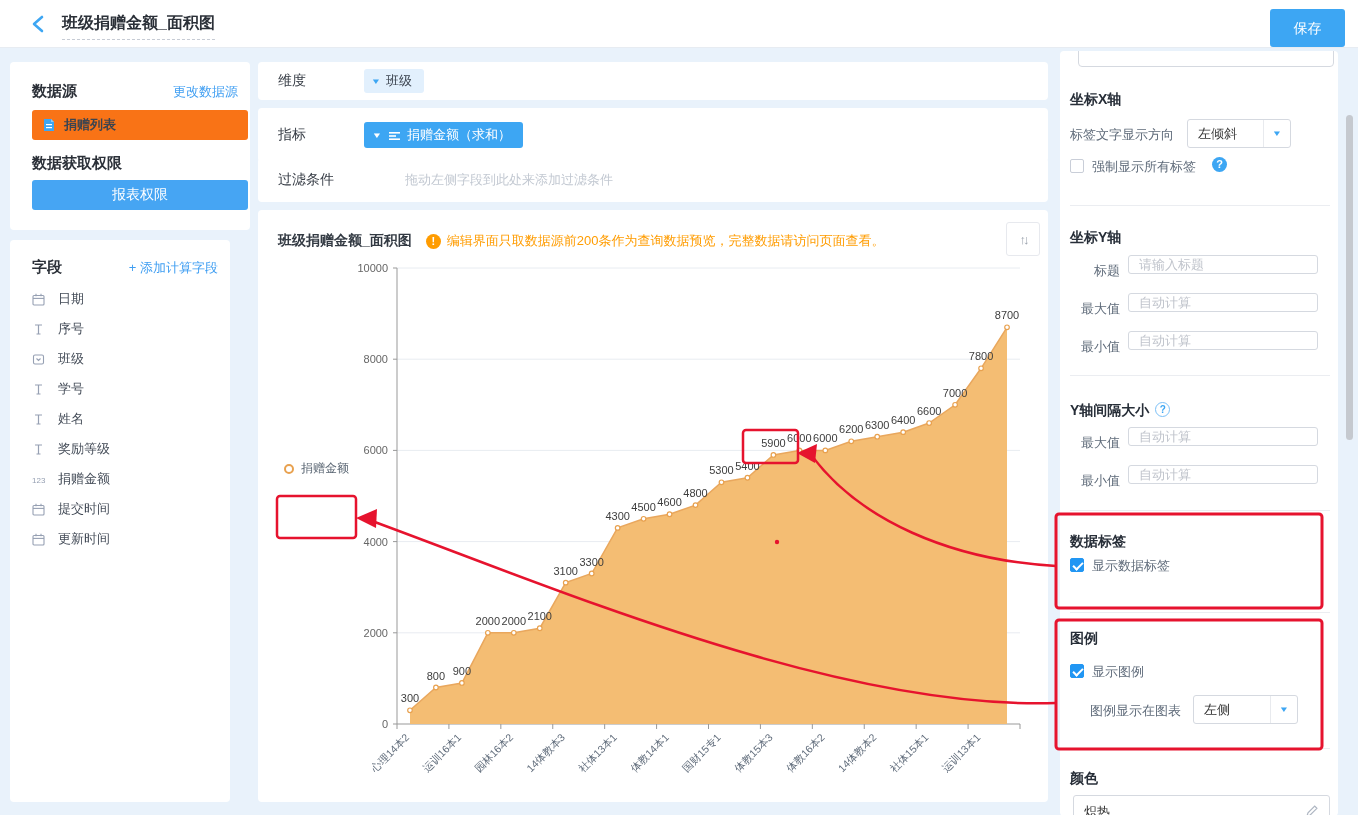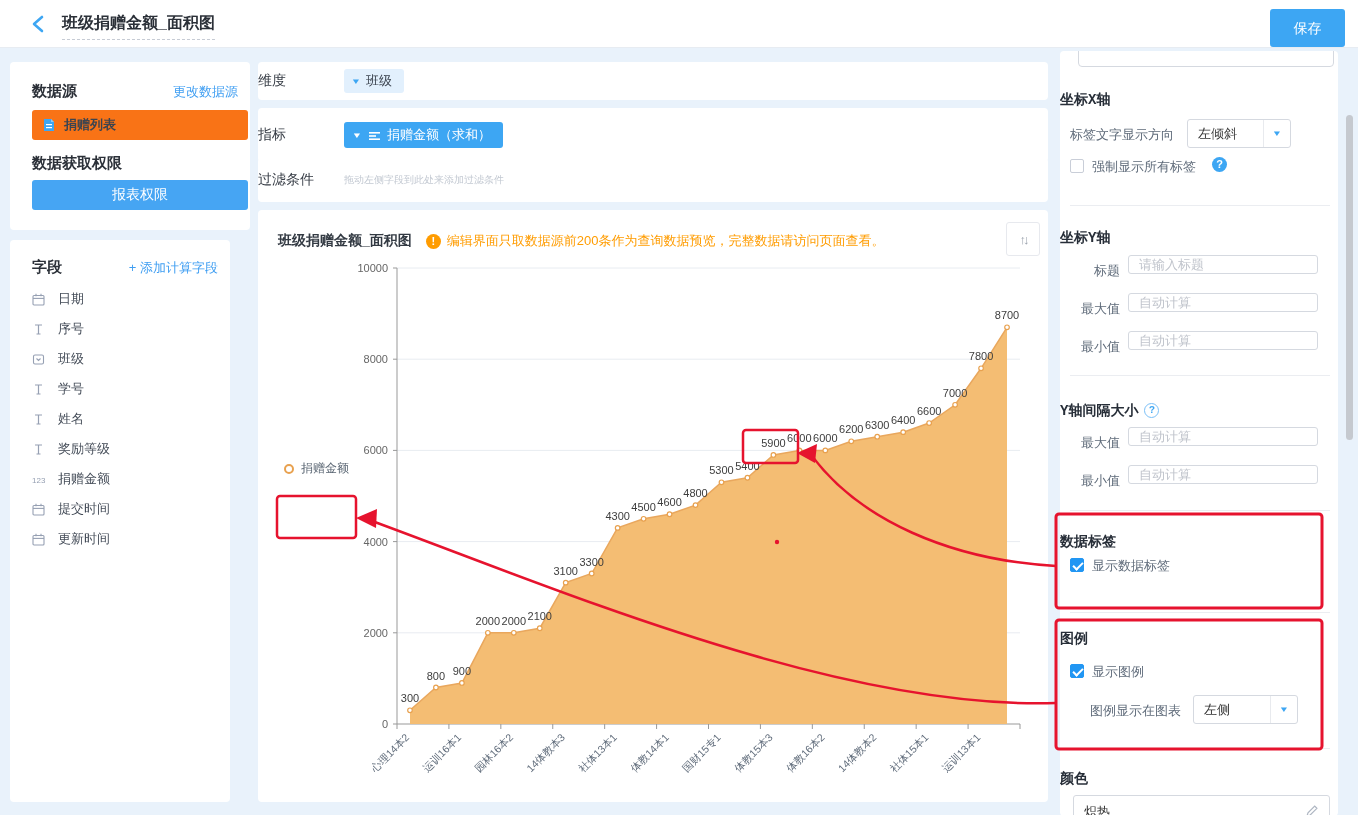--- a/index.html
+++ b/index.html
@@ -27,42 +27,42 @@
   .fields-head { position:absolute; left:22px; right:12px; top:18px; display:flex; justify-content:space-between; align-items:center; }
   .field-list { position:absolute; left:22px; top:44px; right:10px; }
   .field-row { height:30px; display:flex; align-items:center; font-size:13px; color:#434b57; cursor:pointer; }
   .field-row .ic { width:18px; margin-right:8px; display:flex; align-items:center; color:#96a0b3; }
 
   
   .row-card { position:absolute; left:258px; width:790px; background:#fff; border-radius:4px; display:flex; align-items:center; }
   .row-dim { top:62px; height:38px; }
   .row-met { top:108px; height:54px; }
   .row-fil { top:158px; height:44px; }
-  .row-label { width:86px; font-size:14px; color:#353b44; flex:none; }
+  .row-label { width:86px; margin-left:20px; font-size:14px; color:#353b44; flex:none; }
   .pill-light { height:24px; background:#e2f0fd; border-radius:3px; display:flex; align-items:center; padding:0 12px 0 8px; font-size:13px; color:#39414d; cursor:pointer; }
   .pill-light .caret { color:#3da6f3; font-size:8px; margin-right:6px; transform:scaleX(1.3); }
   .pill-blue { height:26px; background:#3da6f3; border-radius:3px; display:flex; align-items:center; padding:0 12px 0 9px; font-size:13px; color:#fff; cursor:pointer; }
   .pill-blue .caret { color:#fff; font-size:8px; margin-right:7px; transform:scaleX(1.3); }
   .pill-blue .ic { margin-right:6px; display:flex; }
-  .filter-ph { font-size:10px; color:#c3c9d2; }
+  .filter-ph { font-size:13px; color:#c3c9d2;margin-left:41px; }
 
   .chart-card { left:258px; top:210px; width:790px; height:592px; }
   .chart-head { position:absolute; left:20px; top:16px; right:20px; height:30px; display:flex; align-items:center; }
   .chart-title { font-size:14px; font-weight:bold; color:#333a43; margin-right:14px; }
   .warn { display:flex; align-items:center; color:#ff9c00; font-size:13px; }
   .warn-ic { width:15px; height:15px; border-radius:50%; background:#ff9c00; color:#fff; font-size:11px; font-weight:bold; text-align:center; line-height:15px; margin-right:6px; flex:none; }
   .sort-btn { position:absolute; right:8px; top:12px; width:34px; height:34px; border:1px solid #e7e9ee; border-radius:3px; background:#fff; color:#9aa2ad; display:flex; align-items:center; justify-content:center; cursor:pointer; font-size:13px; }
   .sort-btn span { letter-spacing:-3px; }
   .legend { position:absolute; left:26px; top:250px; display:flex; align-items:center; cursor:pointer; }
   .legend .ring { width:10px; height:10px; border:2px solid #e8a14f; border-radius:50%; background:#fff; margin-right:7px; }
   .legend .lab { font-size:12px; color:#5a6673; }
 
   
   .right-card { left:1060px; top:51px; width:278px; height:765px; overflow:hidden; }
-  .rp-title { position:absolute; left:0; font-size:14px; font-weight:bold; color:#272e38;font-family:Liberation Mono, monospace; }
+  .rp-title { position:absolute; left:10px; font-size:14px; font-weight:bold; color:#272e38; }
   .rp-label { position:absolute; font-size:13px; color:#5f6b7a; }
   .rp-input { position:absolute; height:19px; border:1px solid #d5d9e0; border-radius:3px; font-size:13px; color:#333; padding:0 10px; width:190px; font-family:inherit; }
   .rp-input::placeholder { color:#c0c4cc; }
   .rp-divider { position:absolute; left:10px; right:8px; height:1px; background:#ebedf1; }
   .sel { position:absolute; height:29px; border:1px solid #d5d9e0; border-radius:3px; background:#fff; display:flex; align-items:stretch; cursor:pointer; }
   .sel .val { flex:1; display:flex; align-items:center; padding-left:10px; font-size:13px; color:#333; }
   .sel .car { width:27px; border-left:1px solid #e8eaee; display:flex; align-items:center; justify-content:center; color:#3da6f3; font-size:8px; }
   .sel .car span { transform:scaleX(1.3); }
   .cb { position:absolute; width:14px; height:14px; border:1px solid #c9ced8; border-radius:2px; background:#fff; cursor:pointer; }
   .cb.checked { background:#2196f3; border-color:#2196f3; }

